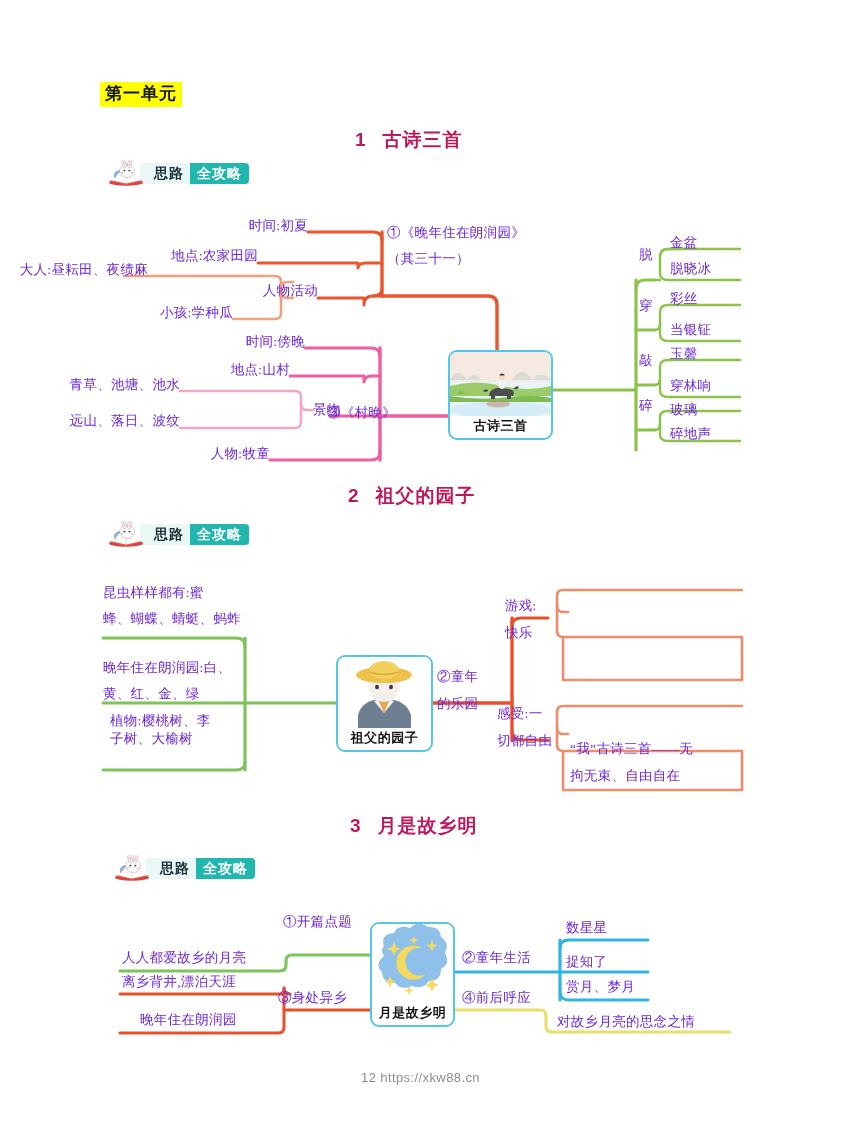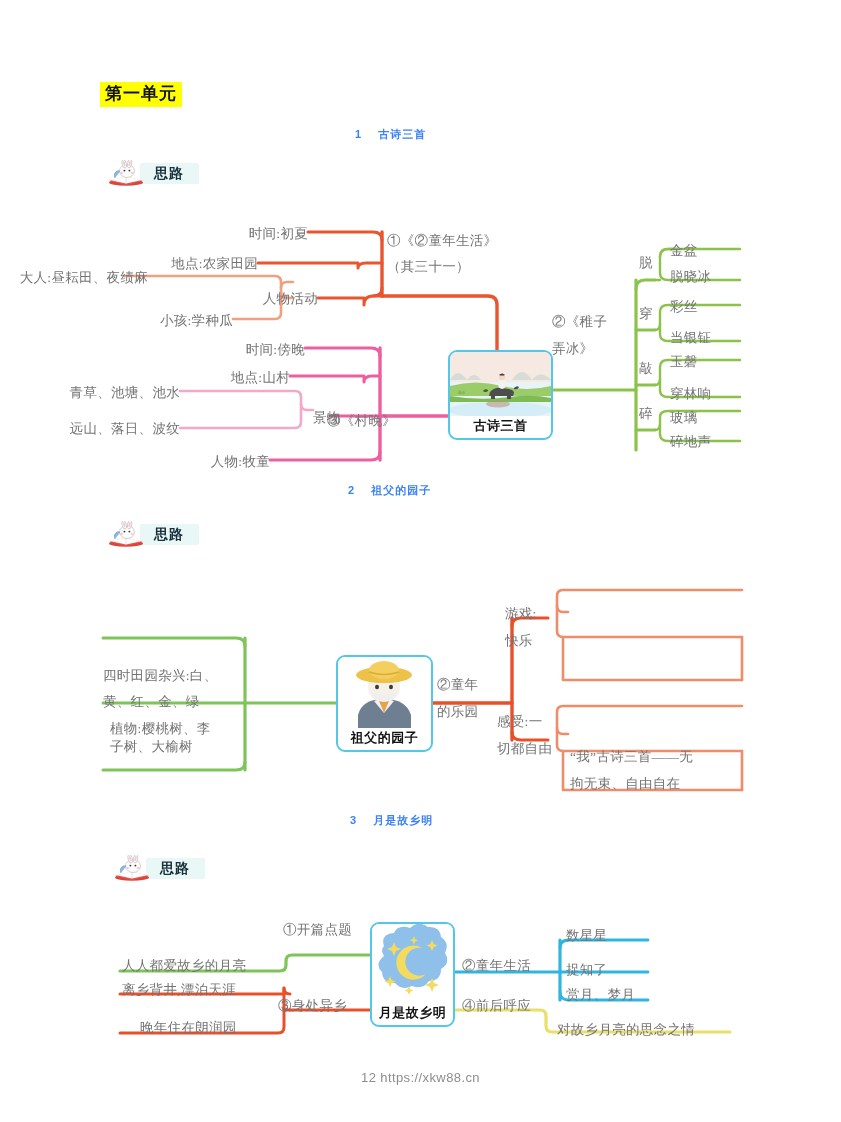--- a/index.html
+++ b/index.html
@@ -27,22 +27,22 @@
     font-size:17px;
     letter-spacing:1px;
     padding:2px 5px 3px 5px;
     line-height:1.15;
   }
   
   .lesson-title{
     position:absolute;
     font-family:"Liberation Sans","DejaVu Sans",sans-serif;
     font-weight:bold;
-    font-size:11px;
-    color:#3b82f6;
+    font-size:19px;
+    color:#be185d;
     letter-spacing:1px;
     white-space:nowrap;
   }
   .lesson-title .num{ margin-right:16px; font-weight:bold; }
   
   .guide-badge{
     position:absolute;
     display:flex;
     align-items:center;
     height:26px;
@@ -53,21 +53,20 @@
     flex:0 0 40px;
     z-index:2;
   }
   .badge-body{
     display:flex; align-items:stretch;
     height:21px;
     margin-left:-6px;
     border-radius:4px;
     overflow:hidden;
     box-shadow:0 0 0 1px #bfe3e2 inset;
-    flex-direction:column;
   }
   .badge-left{
     background:#eaf7f7;
     color:#19303a;
     font-family:"Liberation Sans","DejaVu Sans",sans-serif;
     font-weight:bold;
     font-size:14px;
     line-height:21px;
     padding:0 6px 0 14px;
     letter-spacing:1px;
@@ -88,24 +87,23 @@
     left:0; top:0;
     width:841px; height:1122px;
     pointer-events:none;
   }
   
   .node{
     position:absolute;
     font-family:"Liberation Serif","DejaVu Serif",serif;
     font-size:13.5px;
     line-height:20px;
-    color:#737373;
+    color:#6d28d9;
     white-space:pre-line;
     letter-spacing:0.3px;
-    margin-top:8px;
   }
   .node.nowrap{ white-space:nowrap; }
   .node.r{ text-align:right; }
   .node.c{ text-align:center; }
   
   .center-node{
     position:absolute;
     border:2px solid #54c6e8;
     border-radius:9px;
     background:#ffffff;
@@ -330,31 +328,29 @@
       <path d="M370 1010 L290 1010" stroke="#e8502a" stroke-width="3.2"></path>
       <path d="M290 994 Q284 994 284 988 L284 994 L120 994" stroke="#e8502a" stroke-width="3"></path>
       <path d="M284 988 L284 1027 Q284 1033 278 1033 L120 1033" stroke="#e8502a" stroke-width="3"></path>
       <path d="M290 1010 L284 1010" stroke="#e8502a" stroke-width="3"></path>
 
       <path d="M455 1010 L540 1010 Q546 1010 546 1016 L546 1026 Q546 1032 552 1032 L730 1032" stroke="#e8e06a" stroke-width="3.2"></path>
 
     </g>
   </svg>
 
-  <div class="node" style="left:387px;top:220px;width:150px;line-height:26px;">①《②童年生活》
+  <div class="node" style="left:387px;top:220px;width:150px;line-height:26px;">①《晚年住在朗润园》
 （其三十一）</div>
 
   <div class="node nowrap r" style="left:208px;top:216px;width:100px;">时间:初夏</div>
   <div class="node nowrap r" style="left:108px;top:246px;width:150px;">地点:农家田园</div>
   <div class="node nowrap r" style="left:238px;top:281px;width:80px;">人物活动</div>
   <div class="node nowrap r" style="left:0px;top:260px;width:148px;">大人:昼耘田、夜绩麻</div>
   <div class="node nowrap r" style="left:110px;top:303px;width:123px;">小孩:学种瓜</div>
 
-  <div class="node" style="left:552px;top:300px;width:80px;line-height:27px;">②《稚子
-弄冰》</div>
   <div class="node c" style="left:632px;top:245px;width:28px;">脱</div>
   <div class="node c" style="left:632px;top:296px;width:28px;">穿</div>
   <div class="node c" style="left:632px;top:351px;width:28px;">敲</div>
   <div class="node c" style="left:632px;top:396px;width:28px;">碎</div>
   <div class="node nowrap" style="left:670px;top:233px;text-align:center;">金盆</div>
   <div class="node nowrap" style="left:670px;top:259px;">脱晓冰</div>
   <div class="node nowrap" style="left:670px;top:289px;">彩丝</div>
   <div class="node nowrap" style="left:670px;top:320px;">当银钲</div>
   <div class="node nowrap" style="left:670px;top:344px;">玉磬</div>
   <div class="node nowrap" style="left:670px;top:376px;">穿林响</div>
@@ -387,21 +383,23 @@
         <ellipse cx="52" cy="32" rx="4" ry="5" fill="#f2f2f2"></ellipse>
         <circle cx="52" cy="25" r="3.2" fill="#f0d9c3"></circle>
         <path d="M49 23 q3 -3 6 0 q-3 1 -6 0 Z" fill="#3a3a3a"></path>
         <ellipse cx="48" cy="52" rx="12" ry="3.5" fill="#b98f72" opacity=".55"></ellipse>
         <path d="M8 42 q2 -8 4 0 q2 -7 3 0 Z" fill="#7fbb53"></path>
       </svg>
     </div>
     <div class="cap">古诗三首</div>
   </div>
 
-  <div class="node" style="left:103px;top:655px;width:148px;line-height:26px;">四时田园杂兴:白、
+  <div class="node" style="left:103px;top:580px;width:142px;line-height:26px;">昆虫样样都有:蜜
+蜂、蝴蝶、蜻蜓、蚂蚱</div>
+  <div class="node" style="left:103px;top:655px;width:148px;line-height:26px;">晚年住在朗润园:白、
 黄、红、金、绿</div>
   <div class="node" style="left:110px;top:712px;width:140px;line-height:18px;">植物:樱桃树、李
 子树、大榆树</div>
 
   <div class="node" style="left:437px;top:663px;width:70px;line-height:27px;">②童年
 的乐园</div>
   <div class="node" style="left:505px;top:592px;width:54px;line-height:27px;">游戏:
 快乐</div>
   <div class="node" style="left:497px;top:700px;width:64px;line-height:27px;">感受:一
 切都自由</div>

